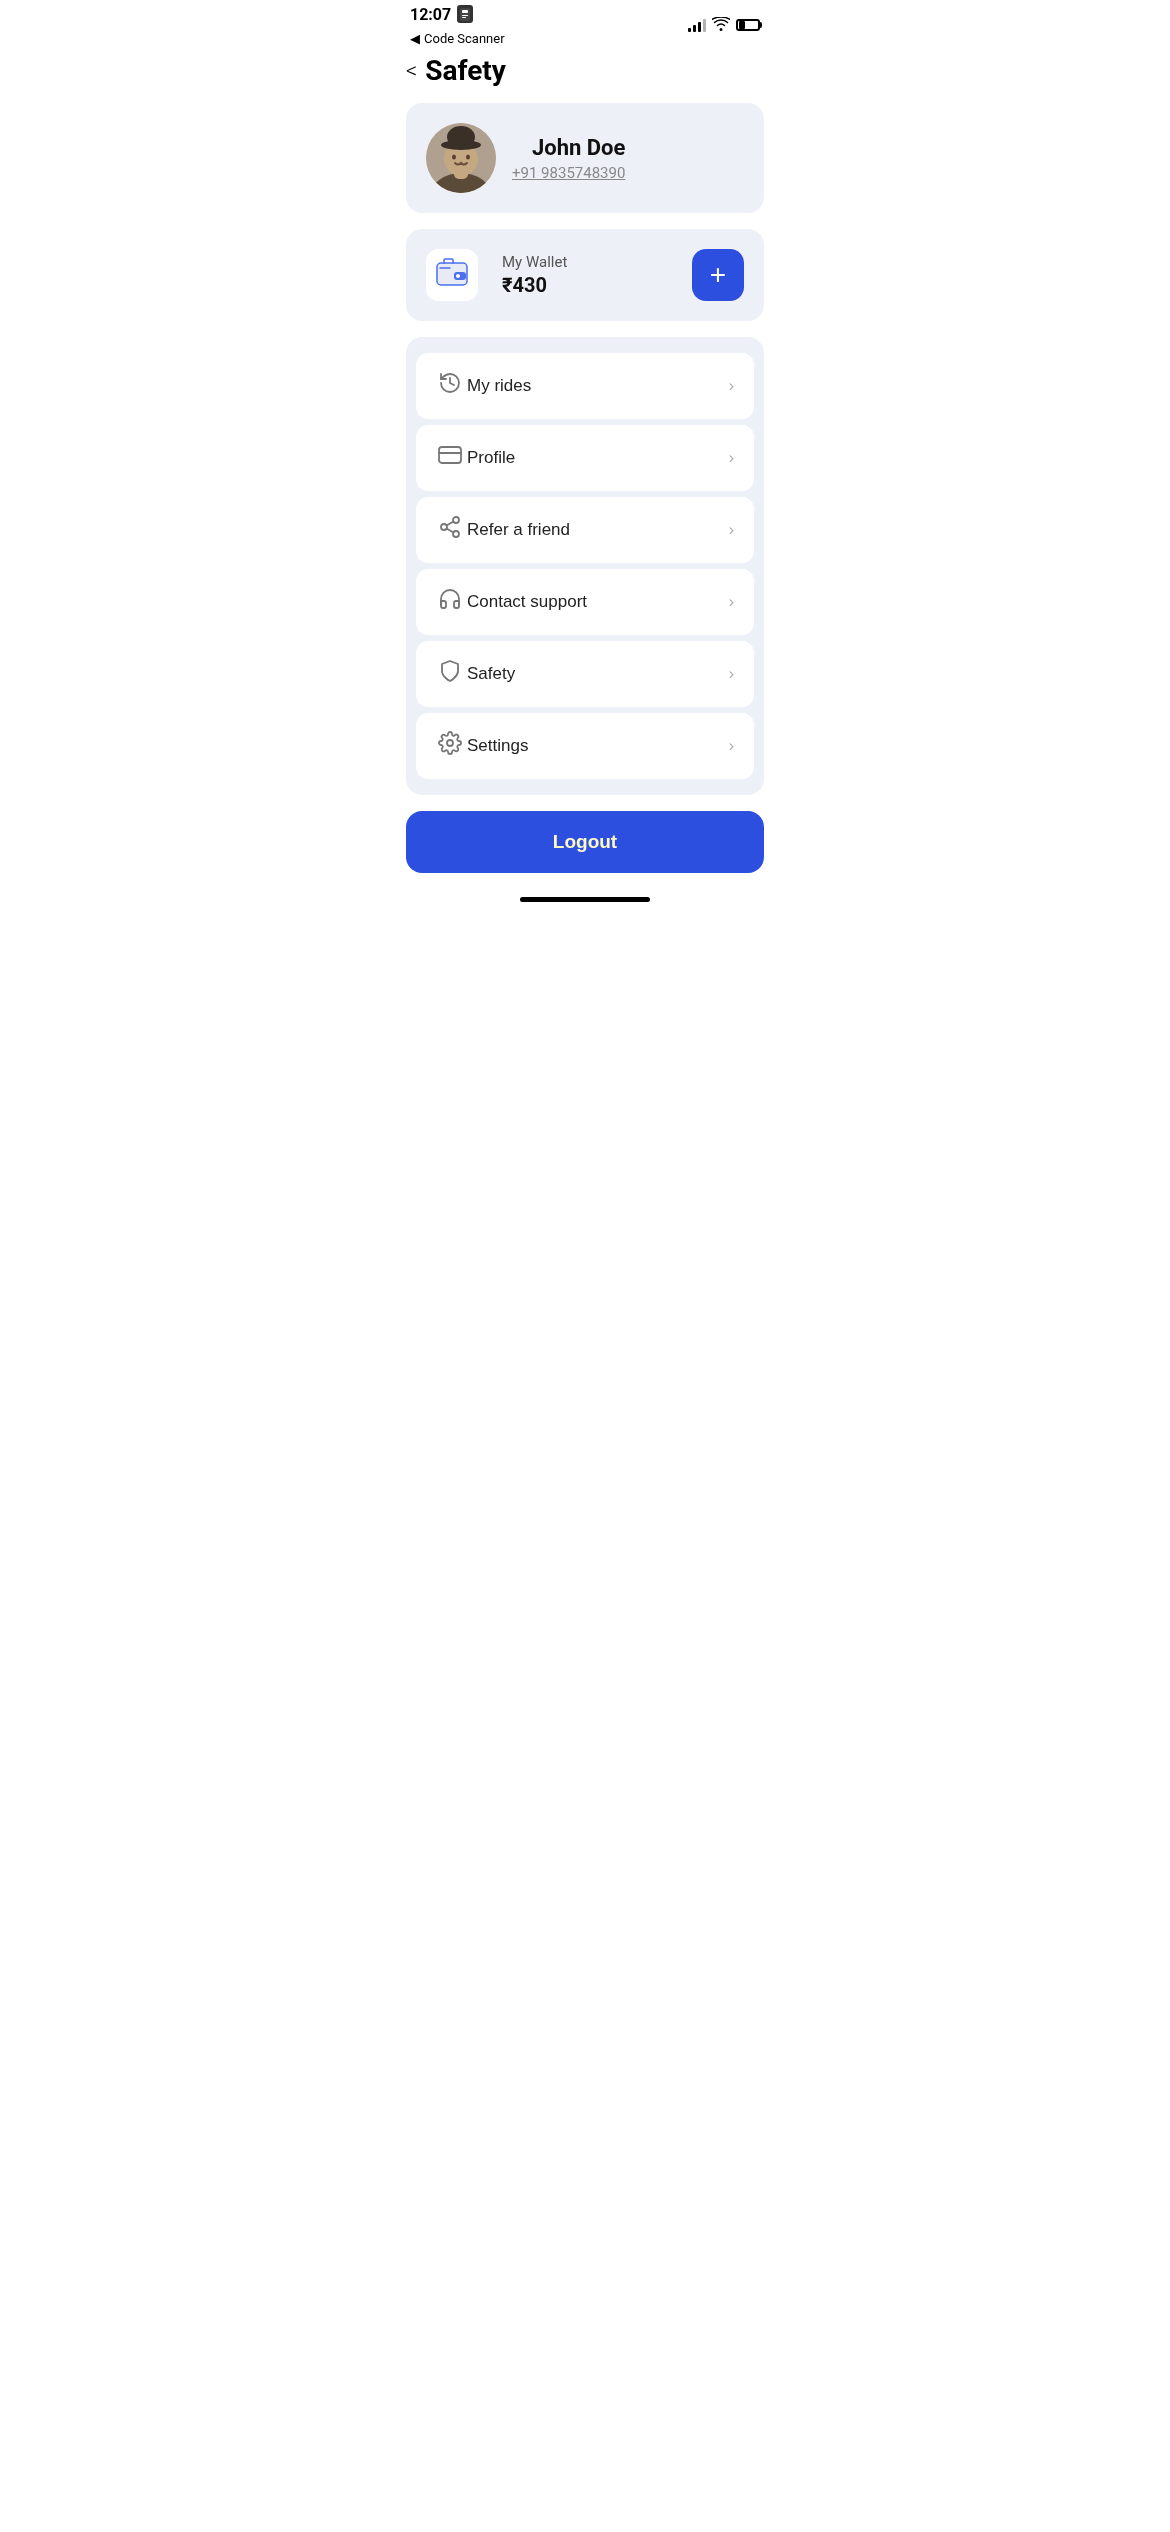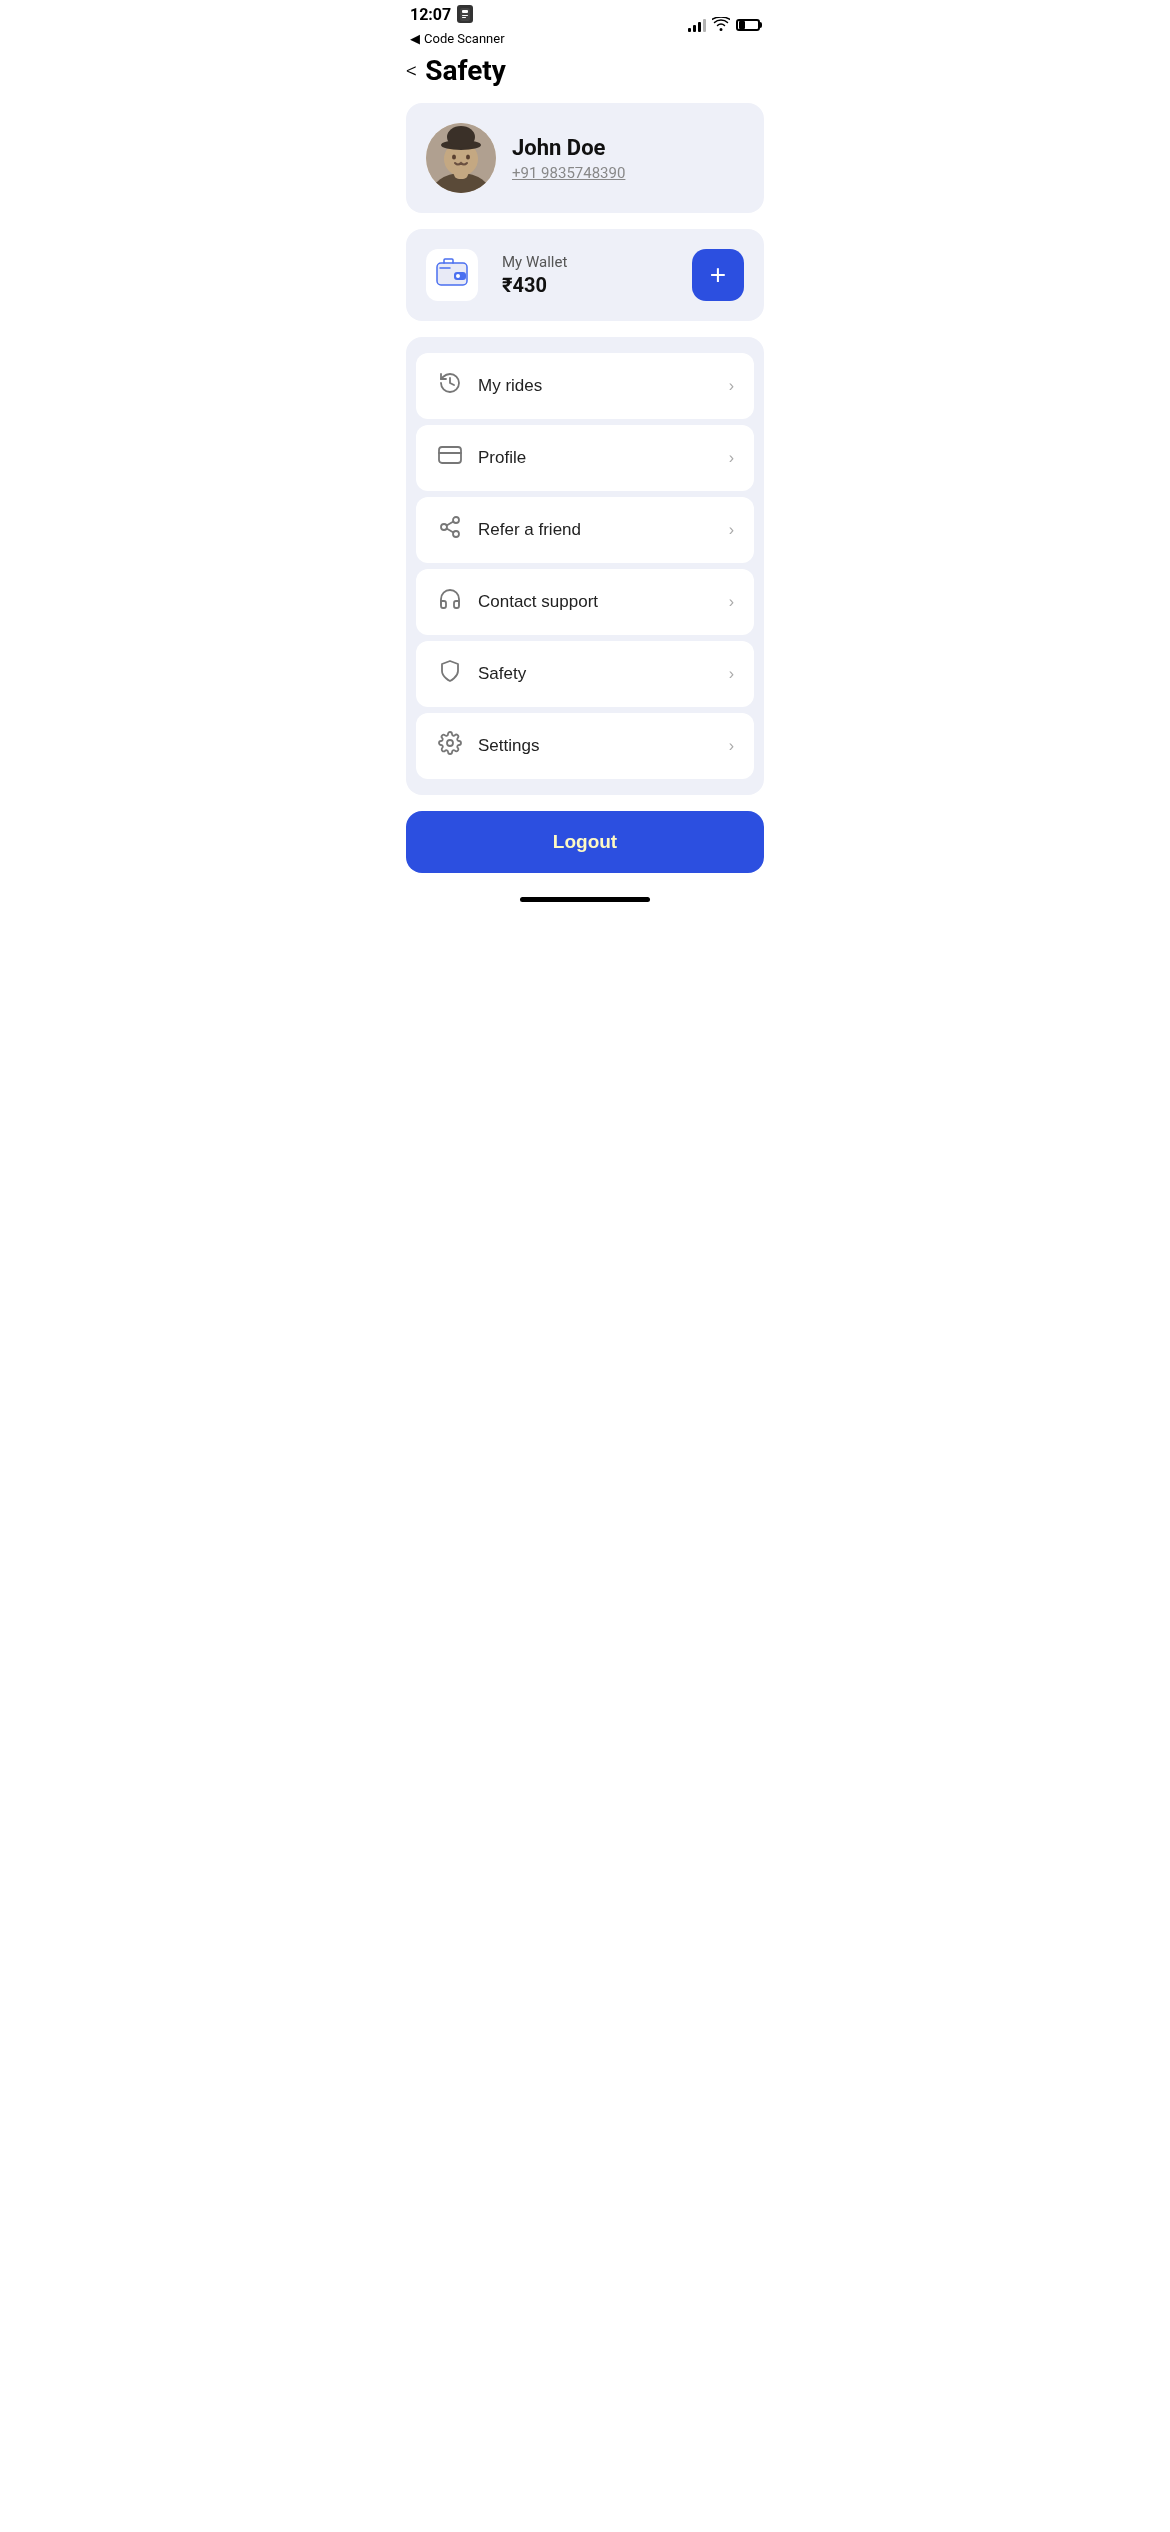--- a/index.html
+++ b/index.html
@@ -156,20 +156,21 @@
       border-radius: 50%;
       overflow: hidden;
       flex-shrink: 0;
       background: #c8b8a2;
     }
 
     .profile-info {
       display: flex;
       flex-direction: column;
       gap: 4px;
+      align-items: flex-end;
     }
 
     .profile-name {
       font-size: 22px;
       font-weight: 700;
       color: #111;
     }
 
     .profile-phone {
       font-size: 15px;
@@ -255,21 +256,21 @@
       border-radius: 12px;
       cursor: pointer;
       border: none;
       width: calc(100% - 20px);
       text-align: left;
     }
 
     .menu-item-left {
       display: flex;
       align-items: center;
-      gap: 14px;
+      gap: 3px;
     }
 
     .menu-icon {
       font-size: 22px;
       color: #666;
       width: 28px;
       text-align: center;
     }
 
     .menu-label {

